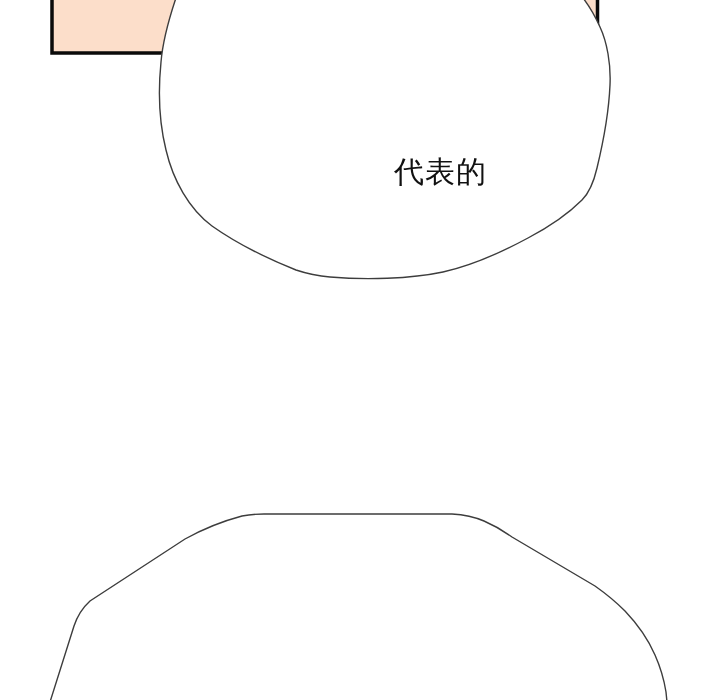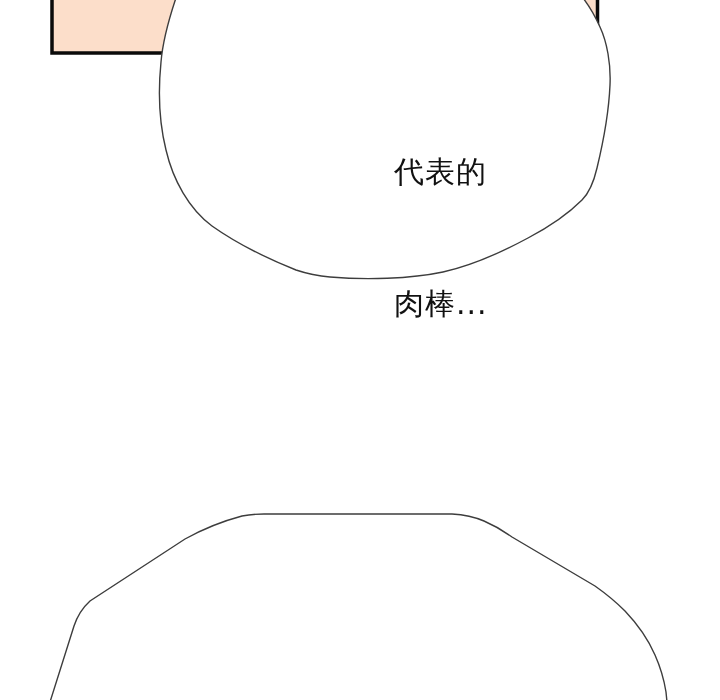--- a/index.html
+++ b/index.html
@@ -84,20 +84,19 @@
              L 595,586
              Q 612,598 625,611
              Q 645,632 655,655
              Q 663,673 666,692
              L 667,702
              Z" stroke="#3d3d3d" stroke-width="1.4" fill="#ffffff"></path>
   </svg>
 
   <div class="bubble-text bubble1-text">
     <span class="line">代表的</span>
-    <span class="line">肉棒...</span>
   </div>
 
   <div class="bubble-text bubble2-text">
     
   </div>
 
 </div>
 
 </body></html>

